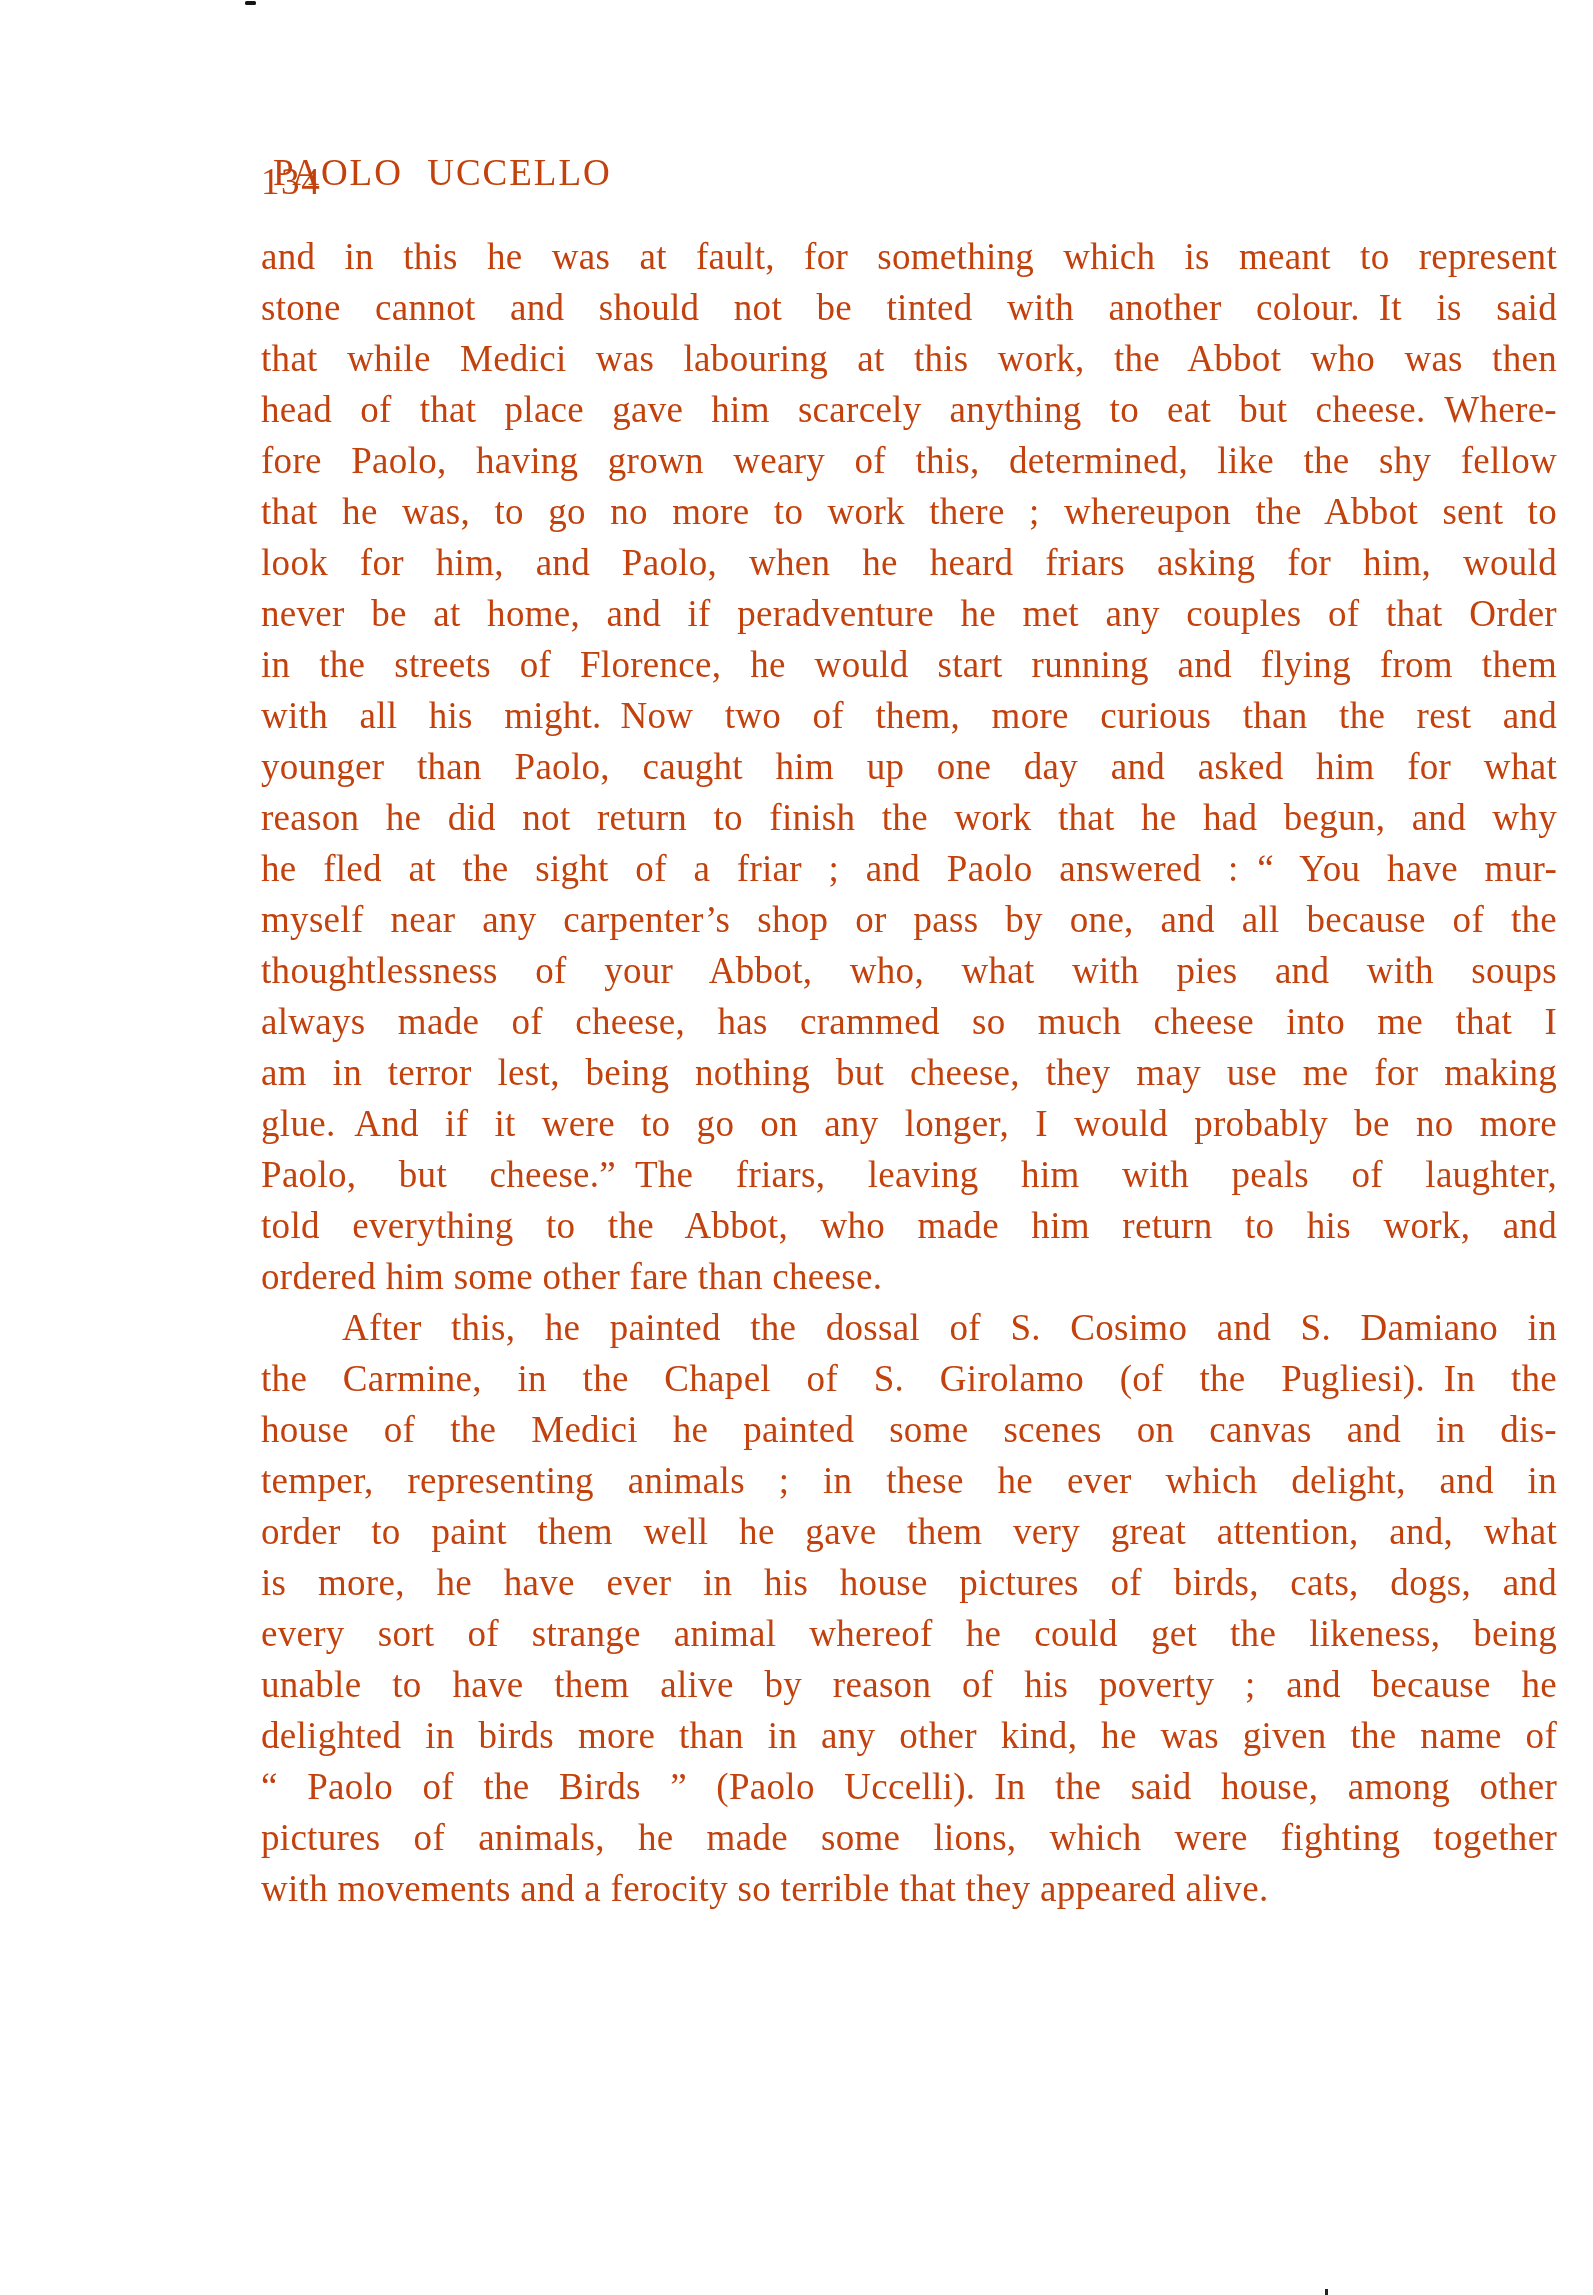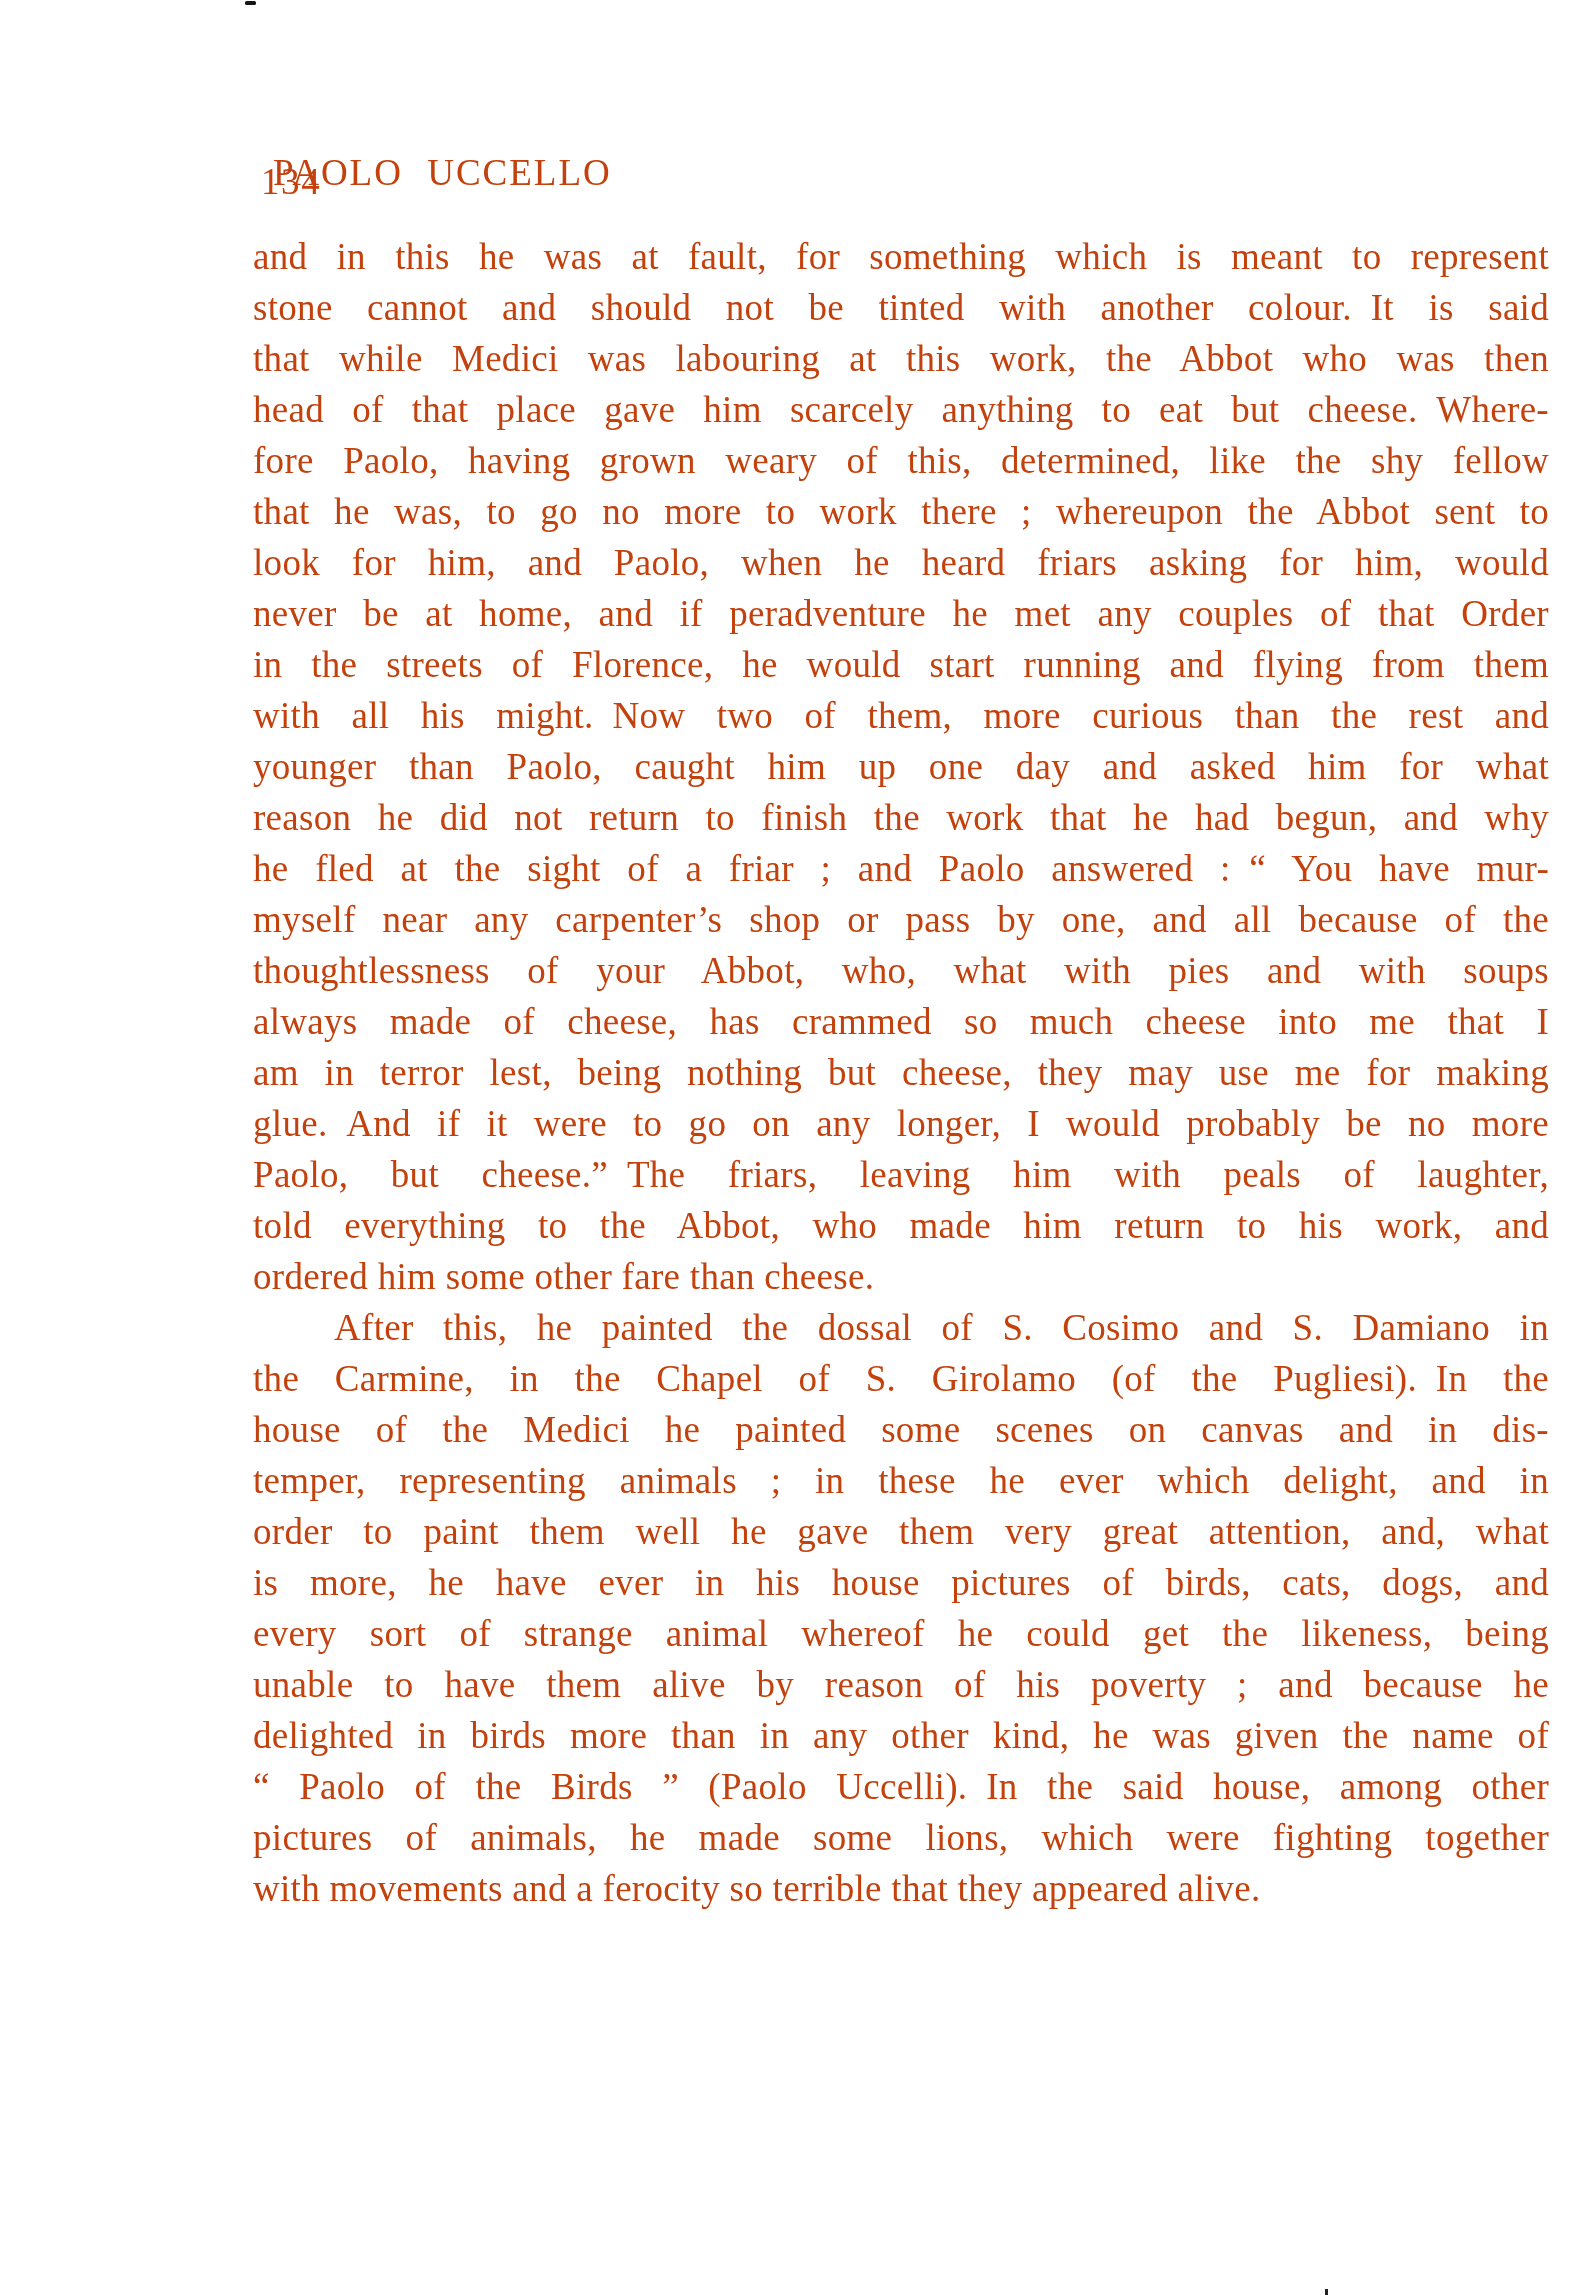--- a/index.html
+++ b/index.html
@@ -30,21 +30,21 @@
     top: 152px;
     width: 1296px;
     text-align: left;
     font-size: 37px;
     line-height: 41px;
     letter-spacing: 2px;
     word-spacing: 13px;
   }
   .body-text {
     position: absolute;
-    left: 253px;
+    left: 261px;
     top: 231px;
     width: 1296px;
     font-size: 37px;
     letter-spacing: 0.3px;
   }
   .line {
     height: 51px;
     line-height: 51px;
     text-align: justify;
     text-align-last: justify;

